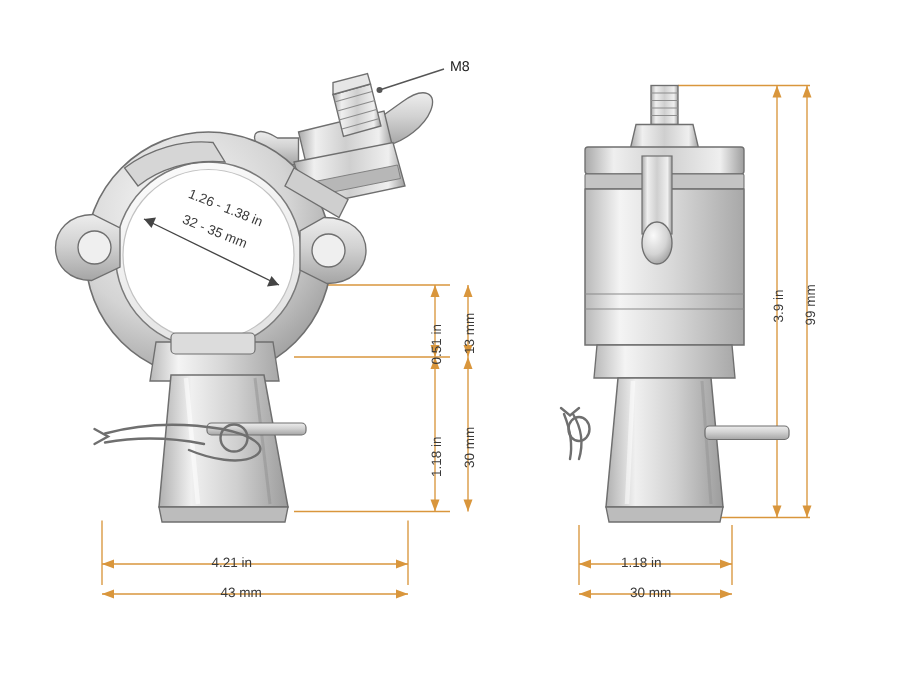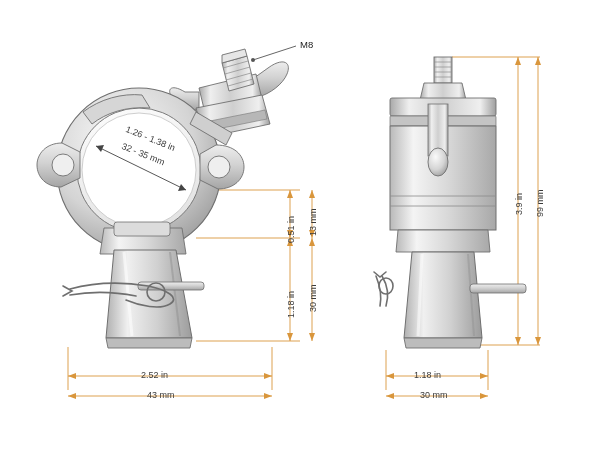--- a/index.html
+++ b/index.html
@@ -224,21 +224,21 @@
 
   <div class="dimtext rot" style="left:128px;top:124px;transform:rotate(22deg);font-size:9px;">1.26 - 1.38 in</div>
   <div class="dimtext rot" style="left:124px;top:141px;transform:rotate(22deg);font-size:9px;">32 - 35 mm</div>
 
   <div class="dimtext" style="left:286px;top:243px;transform:rotate(-90deg);transform-origin:0 0;">0.51 in</div>
   <div class="dimtext" style="left:308px;top:236px;transform:rotate(-90deg);transform-origin:0 0;">13 mm</div>
 
   <div class="dimtext" style="left:286px;top:318px;transform:rotate(-90deg);transform-origin:0 0;">1.18 in</div>
   <div class="dimtext" style="left:308px;top:312px;transform:rotate(-90deg);transform-origin:0 0;">30 mm</div>
 
-  <div class="dimtext" style="left:141px;top:370px;">2.52 in</div>
+  <div class="dimtext" style="left:141px;top:370px;">4.21 in</div>
   <div class="dimtext" style="left:147px;top:390px;">43 mm</div>
 
   <div class="dimtext" style="left:414px;top:370px;">1.18 in</div>
   <div class="dimtext" style="left:420px;top:390px;">30 mm</div>
 
   <div class="dimtext" style="left:514px;top:215px;transform:rotate(-90deg);transform-origin:0 0;">3.9 in</div>
   <div class="dimtext" style="left:535px;top:217px;transform:rotate(-90deg);transform-origin:0 0;">99 mm</div>
 
 </div>
 

